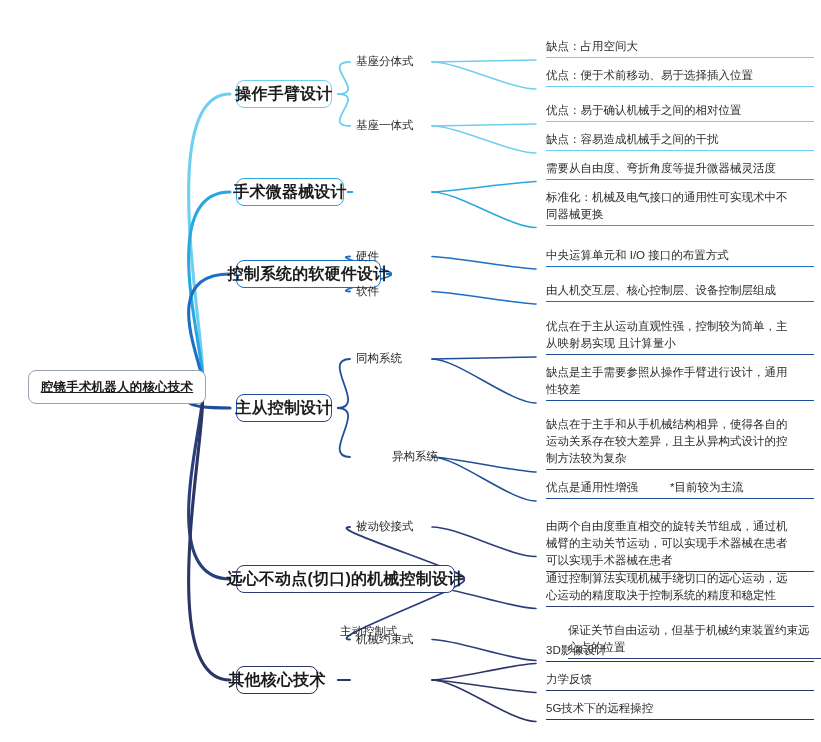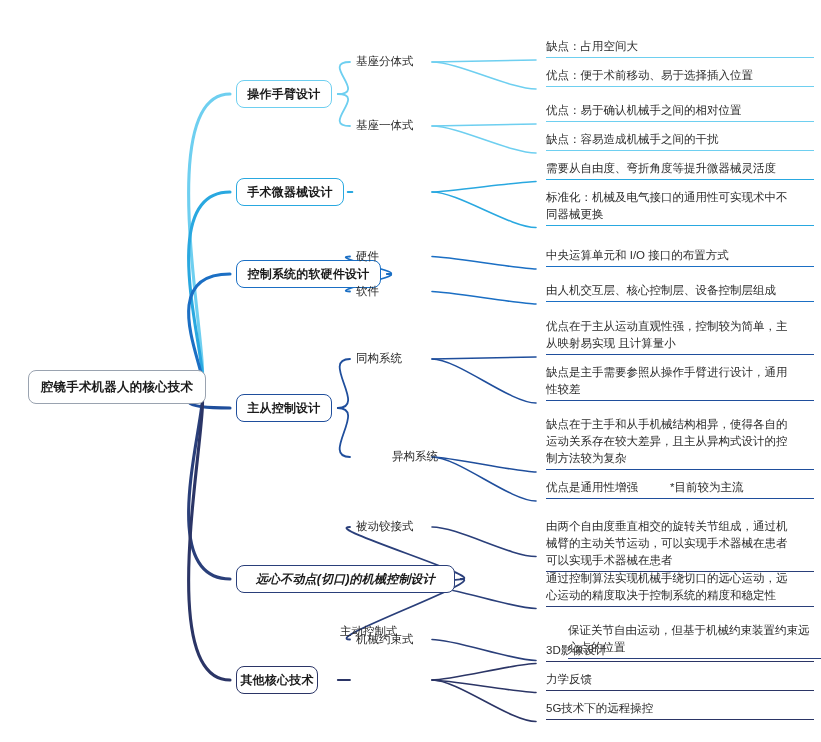--- a/index.html
+++ b/index.html
@@ -46,21 +46,21 @@
     font-size: 12.5px;
     padding: 0 12px;
     letter-spacing: 0.2px;
   }
   
   .l2-node {
     border: 1.5px solid #4aa8d8;
     border-radius: 8px;
     background: #ffffff;
     font-weight: bold;
-    font-size: 12px;
+    font-size: 16px;
     color: #1b1b1b;
     padding: 0 10px;
     letter-spacing: 0.2px;
   }
   
   .l3-label {
     position: absolute;
     font-size: 11.5px;
     color: #2b2b2b;
     white-space: nowrap;
@@ -111,21 +111,21 @@
       <path d="M 432 639.5 C 455.5 639.5, 512.5 660.5, 536 660.5" fill="none" stroke="#2a3f7a" stroke-width="1.6" stroke-linecap="round"></path>
       <path d="M 460.8 579 C 490.8 579, 320 527, 350 527" fill="none" stroke="#2a3f7a" stroke-width="1.8" stroke-linecap="round"></path>
       <path d="M 460.8 579 C 476.52727272727276 579, 334.27272727272725 587.5, 350 587.5" fill="none" stroke="#2a3f7a" stroke-width="1.8" stroke-linecap="round"></path>
       <path d="M 460.8 579 C 490.8 579, 320 639.5, 350 639.5" fill="none" stroke="#2a3f7a" stroke-width="1.8" stroke-linecap="round"></path>
       <path d="M 200 391 C 216 391, 148 680, 230 680" fill="none" stroke="#2b3566" stroke-width="3.1" stroke-linecap="round"></path>
       <path d="M 432 680 C 451.75 680, 516.25 663.5, 536 663.5" fill="none" stroke="#2b3566" stroke-width="1.6" stroke-linecap="round"></path>
       <path d="M 432 680 C 448.4166666666667 680, 519.5833333333334 692.5, 536 692.5" fill="none" stroke="#2b3566" stroke-width="1.6" stroke-linecap="round"></path>
       <path d="M 432 680 C 458 680, 510 721.5, 536 721.5" fill="none" stroke="#2b3566" stroke-width="1.6" stroke-linecap="round"></path>
       <path d="M 337.8 680 C 345.8 680, 342 680, 350 680" fill="none" stroke="#2b3566" stroke-width="1.8" stroke-linecap="round"></path>
     </svg>
-<div class="node root-node" style="left: 28px; top: 370px; width: 178px; height: 34px;">
+<div class="node root-node" style="left: 28px; top: 370px; width: 178px; height: 34px; text-decoration: underline;">
       <span>腔镜手术机器人的核心技术</span>
     </div>
     <div class="node l2-node" style="left: 236px; top: 80px; height: 28px; width: 95.8px; border-color: rgb(110, 207, 240);">
       <span>操作手臂设计</span>
     </div>
     <div class="leaf" style="left: 546px; top: 35px; width: 268px; padding-top: 3px; border-bottom: 1.6px solid rgb(110, 207, 240);">
       <span class="leaf-text">缺点：占用空间大</span>
     </div>
     <div class="leaf" style="left: 546px; top: 64px; width: 268px; padding-top: 3px; border-bottom: 1.6px solid rgb(110, 207, 240);">
       <span class="leaf-text">优点：便于术前移动、易于选择插入位置</span>
@@ -174,21 +174,21 @@
     <div class="leaf" style="left: 546px; top: 413px; width: 268px; padding-top: 3px; border-bottom: 1.6px solid rgb(31, 78, 156);">
       <span class="leaf-text">缺点在于主手和从手机械结构相异，使得各自的</span>
       <span class="leaf-text">运动关系存在较大差异，且主从异构式设计的控</span>
       <span class="leaf-text">制方法较为复杂</span>
     </div>
     <div class="leaf" style="left: 546px; top: 476px; width: 268px; padding-top: 3px; border-bottom: 1.6px solid rgb(31, 78, 156); position: absolute;">
       <span class="leaf-text">优点是通用性增强</span>
       <span style="position: absolute; left: 124px; top: 3px;">*目前较为主流</span>
     </div>
     <div class="l3-label" style="left: 356px; top: 449px; width: 72px; margin-left: 36px;">异构系统</div>
-    <div class="node l2-node" style="left: 236px; top: 565px; height: 28px; width: 218.8px; border-color: rgb(42, 63, 122); font-style: italic;">
+    <div class="node l2-node" style="left: 236px; top: 565px; height: 28px; width: 218.8px; border-color: rgb(42, 63, 122);">
       <span>远心不动点(切口)的机械控制设计</span>
     </div>
     <div class="leaf" style="left: 546px; top: 497.5px; width: 268px; padding-top: 20px; border-bottom: 1.6px solid rgb(42, 63, 122);">
       <span class="leaf-text">由两个自由度垂直相交的旋转关节组成，通过机</span>
       <span class="leaf-text">械臂的主动关节运动，可以实现手术器械在患者</span>
       <span class="leaf-text">可以实现手术器械在患者</span>
     </div>
     <div class="l3-label" style="left: 356px; top: 519px; width: 72px;">被动铰接式</div>
     <div class="leaf" style="left: 546px; top: 566.5px; width: 268px; padding-top: 3px; border-bottom: 1.6px solid rgb(42, 63, 122);">
       <span class="leaf-text">通过控制算法实现机械手绕切口的远心运动，远</span>

